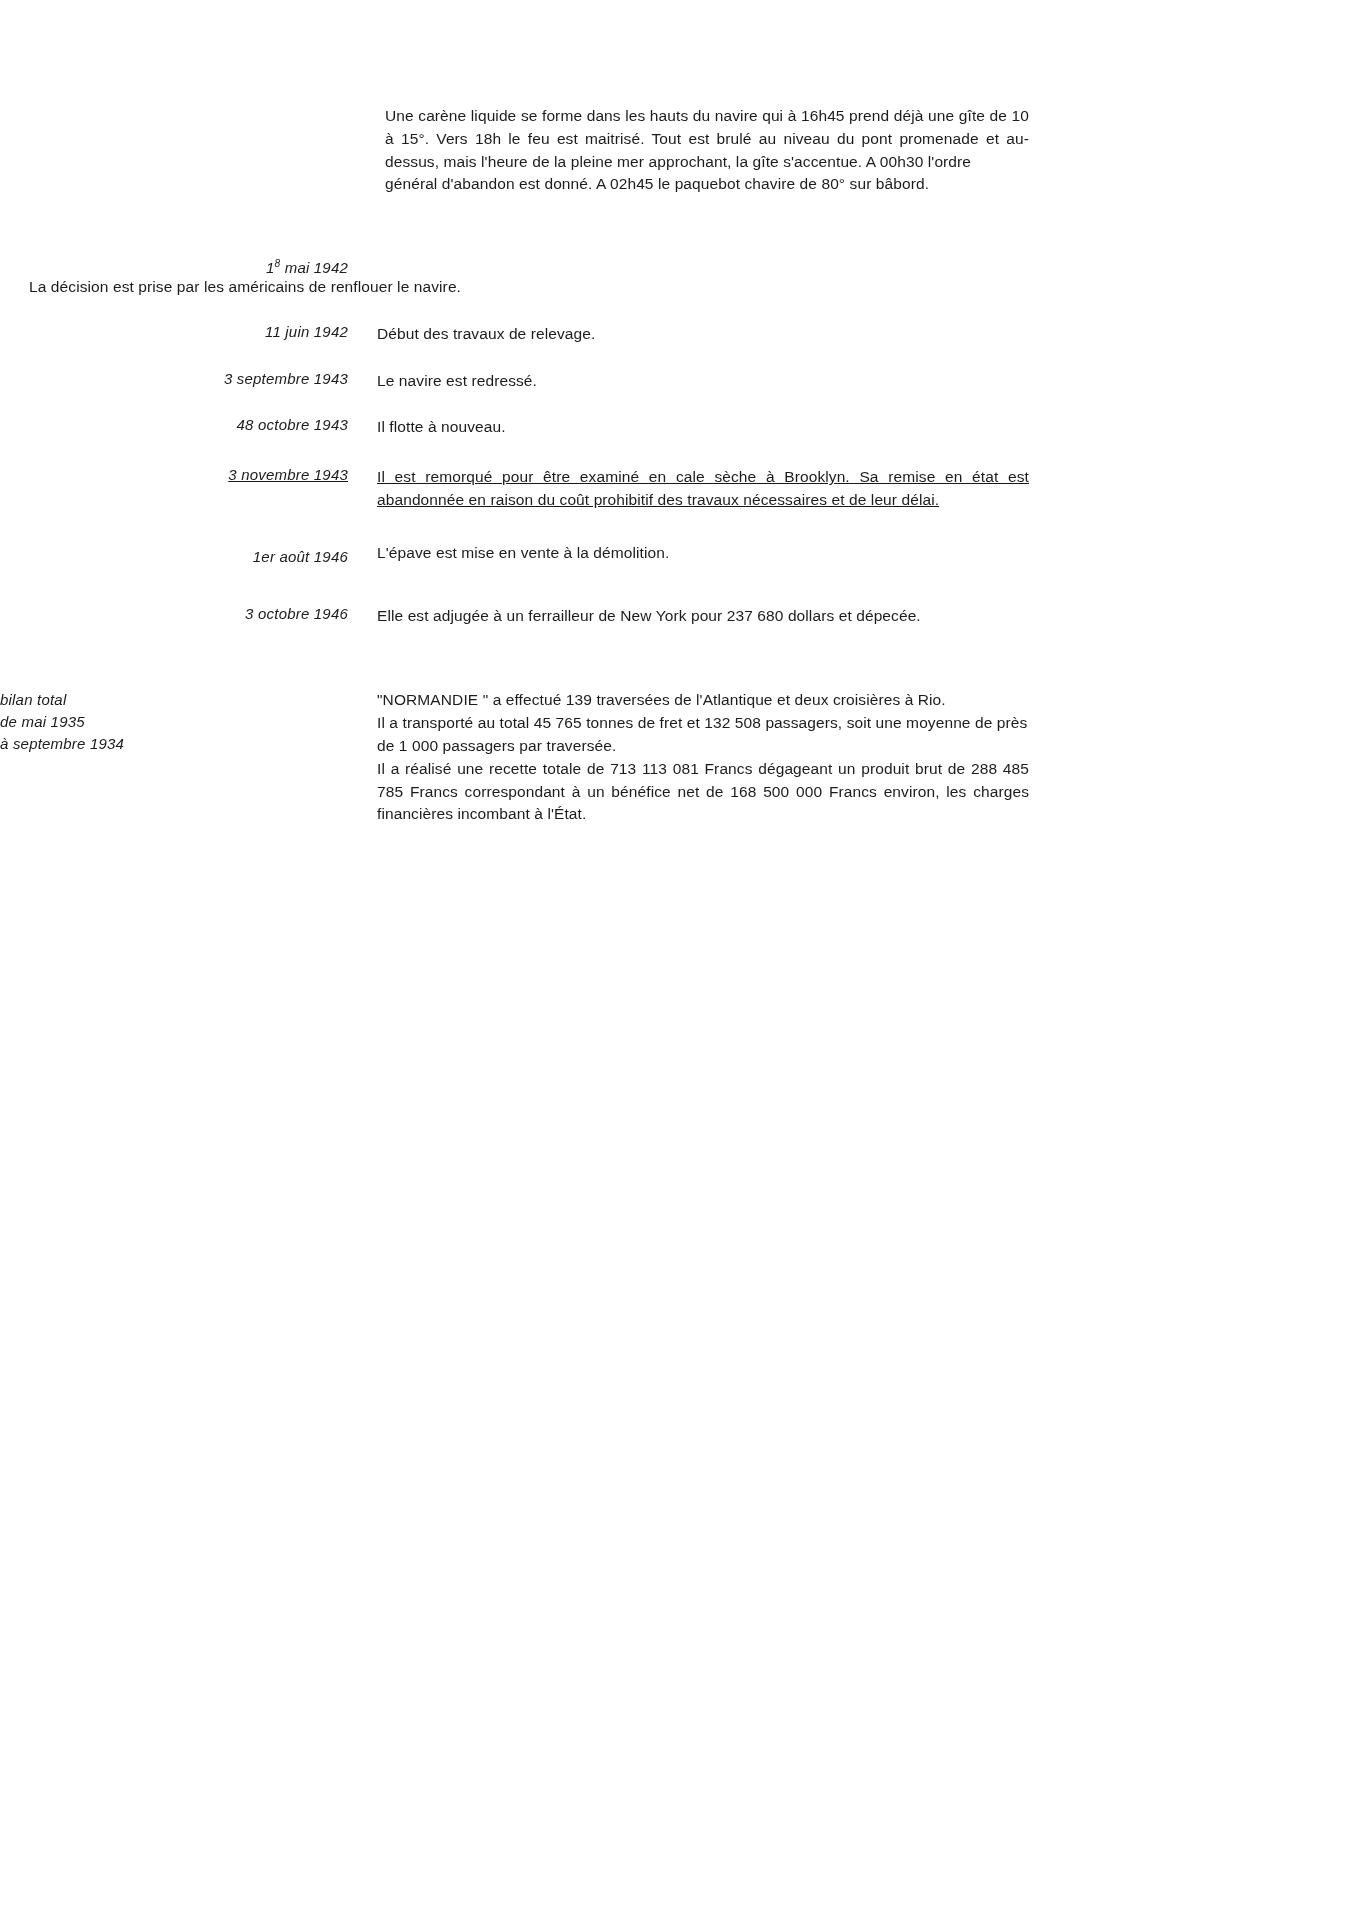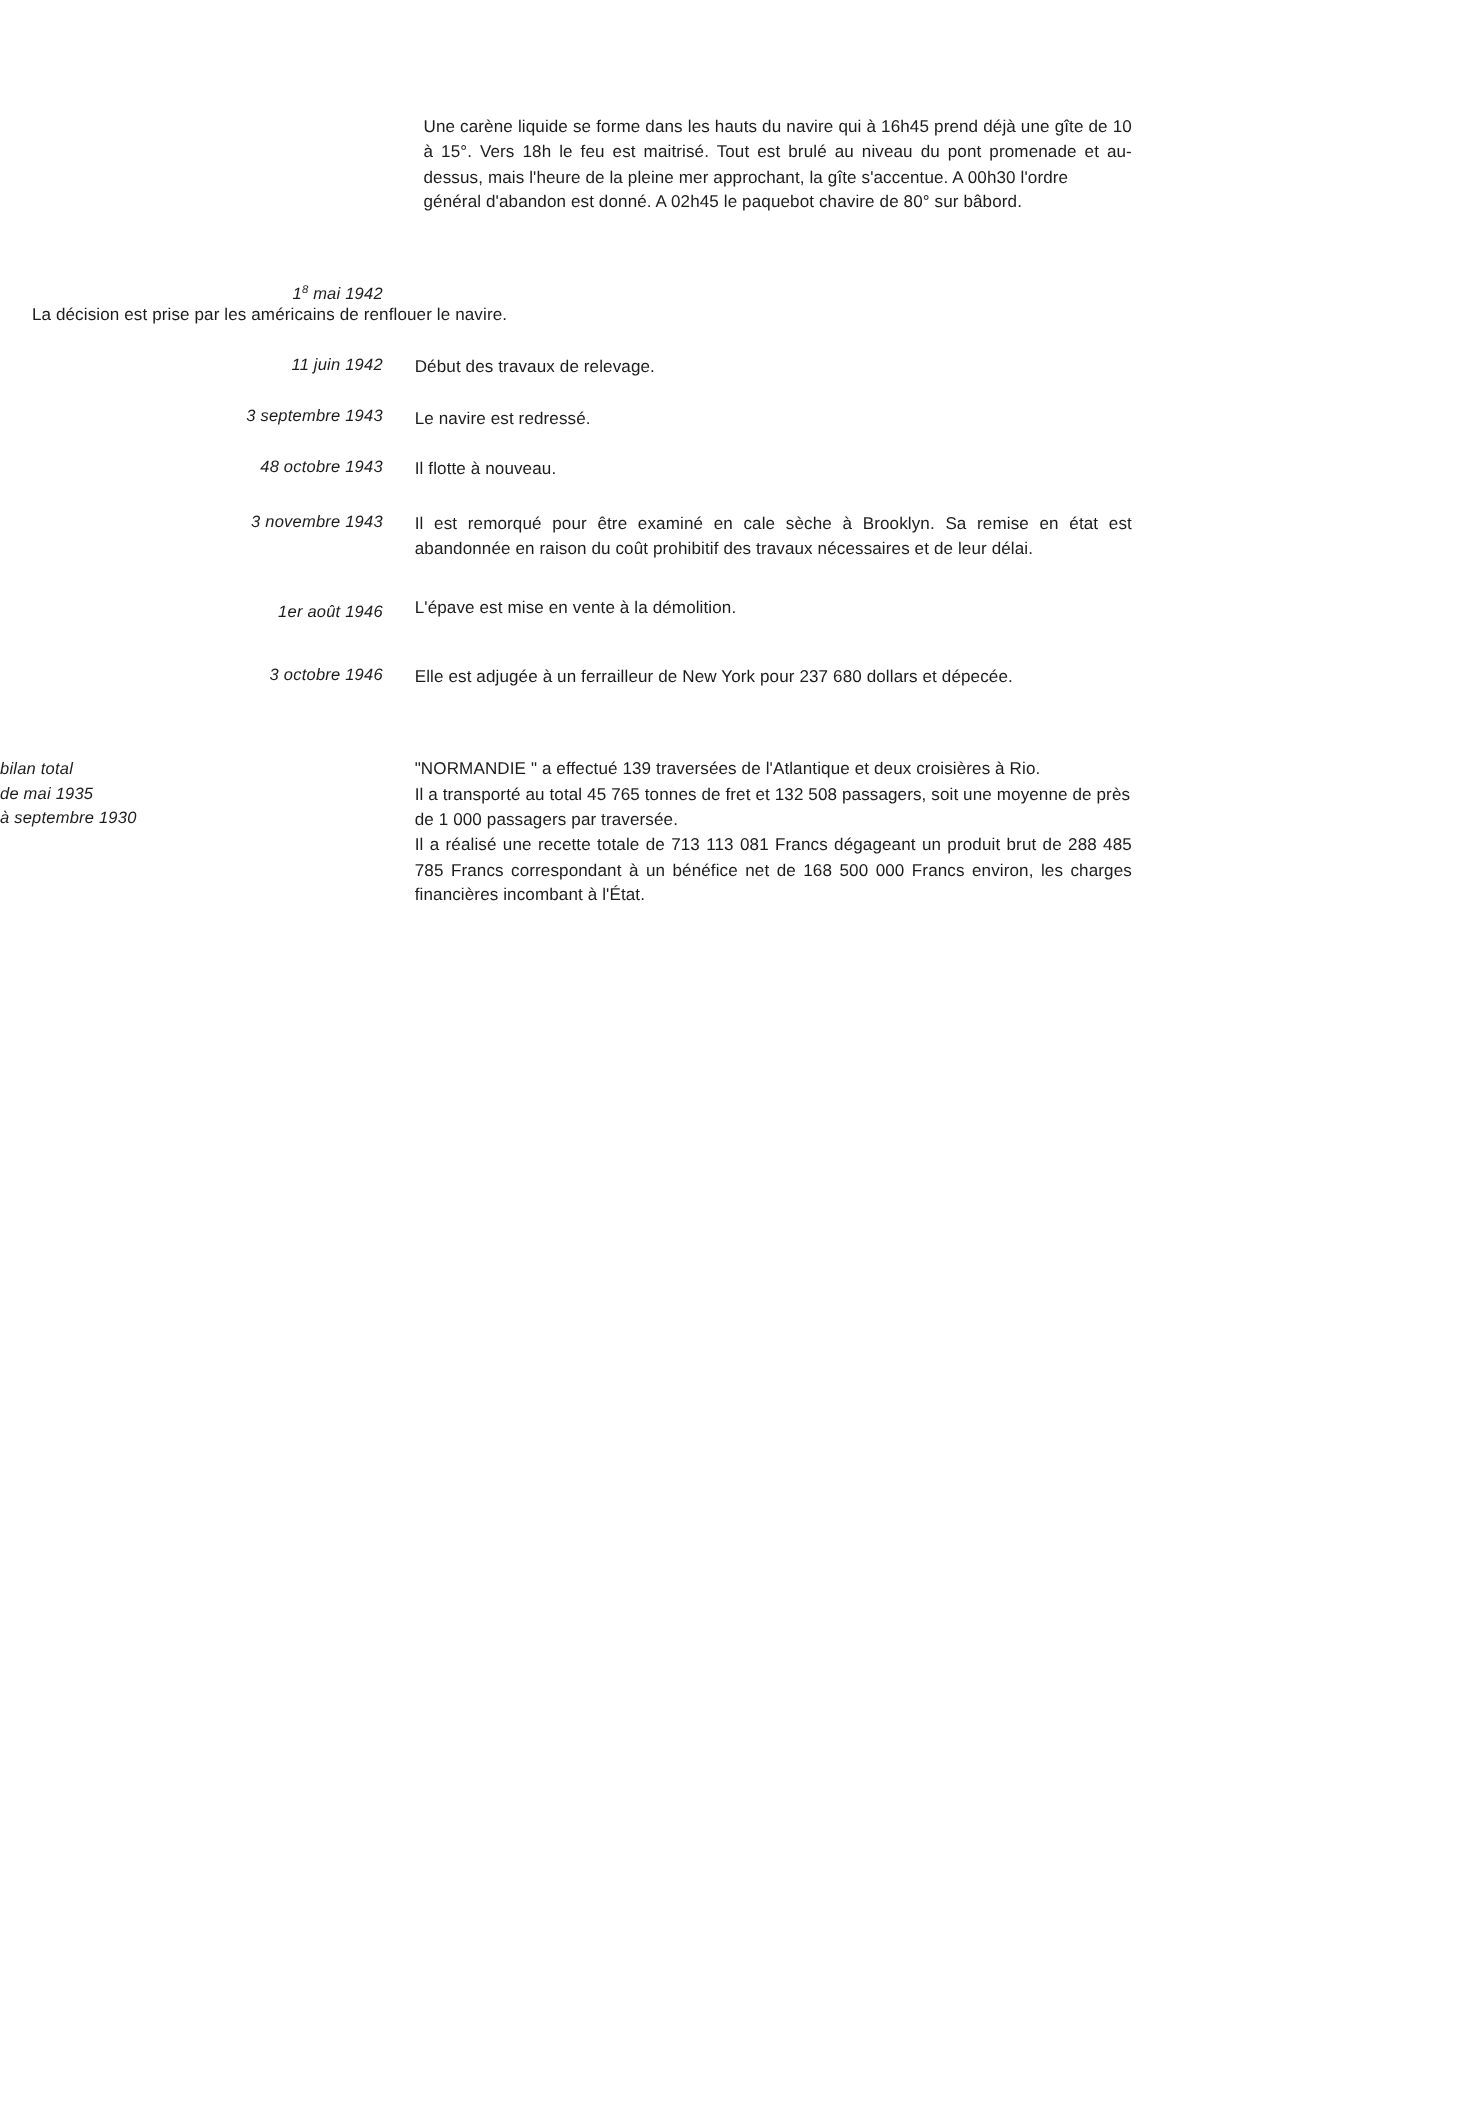--- a/index.html
+++ b/index.html
@@ -73,21 +73,21 @@
   sup {
     font-size: 0.68em;
     vertical-align: super;
   }
 
   
   .r1 { margin-top: 62px; flex-direction: column; }
   .r2 { margin-top: 24px; }
   .r3 { margin-top: 24px; }
   .r4 { margin-top: 24px; }
-  .r5 { margin-top: 27px; }
+  .r5 { margin-top: 27px; text-decoration: underline; }
   .r6 { margin-top: 30px; align-items: flex-end; }
   .r7 { margin-top: 40px; }
 
   .summary {
     display: flex;
     align-items: flex-start;
     margin-top: 62px;
     padding: 0 320px 0 0;
   }
   .summary .date {
@@ -157,21 +157,21 @@
 
     <div class="row r7">
       <div class="date">3 octobre 1946</div>
       <div class="desc left-block">Elle est adjugée à un ferrailleur de New York pour 237 680 dollars et   dépecée.</div>
     </div>
 
     <div class="summary">
       <div class="date">
         <div>bilan total</div>
         <div>de mai 1935</div>
-        <div>à septembre 1930</div>
+        <div>à septembre 1934</div>
       </div>
       <div class="desc">
         <p>"NORMANDIE "  a effectué 139 traversées de l'Atlantique et deux croisières à Rio.</p>
         <p>Il a transporté au total 45 765 tonnes de fret et 132 508 passagers, soit une moyenne de près de 1 000 passagers par traversée.</p>
         <p class="just">Il a réalisé une recette totale  de  713 113 081 Francs  dégageant  un  produit  brut  de  288 485 785 Francs correspondant à un bénéfice net de 168 500 000 Francs environ, les charges financières incombant à l'État.</p>
       </div>
     </div>
 
   </div>
 </div>

